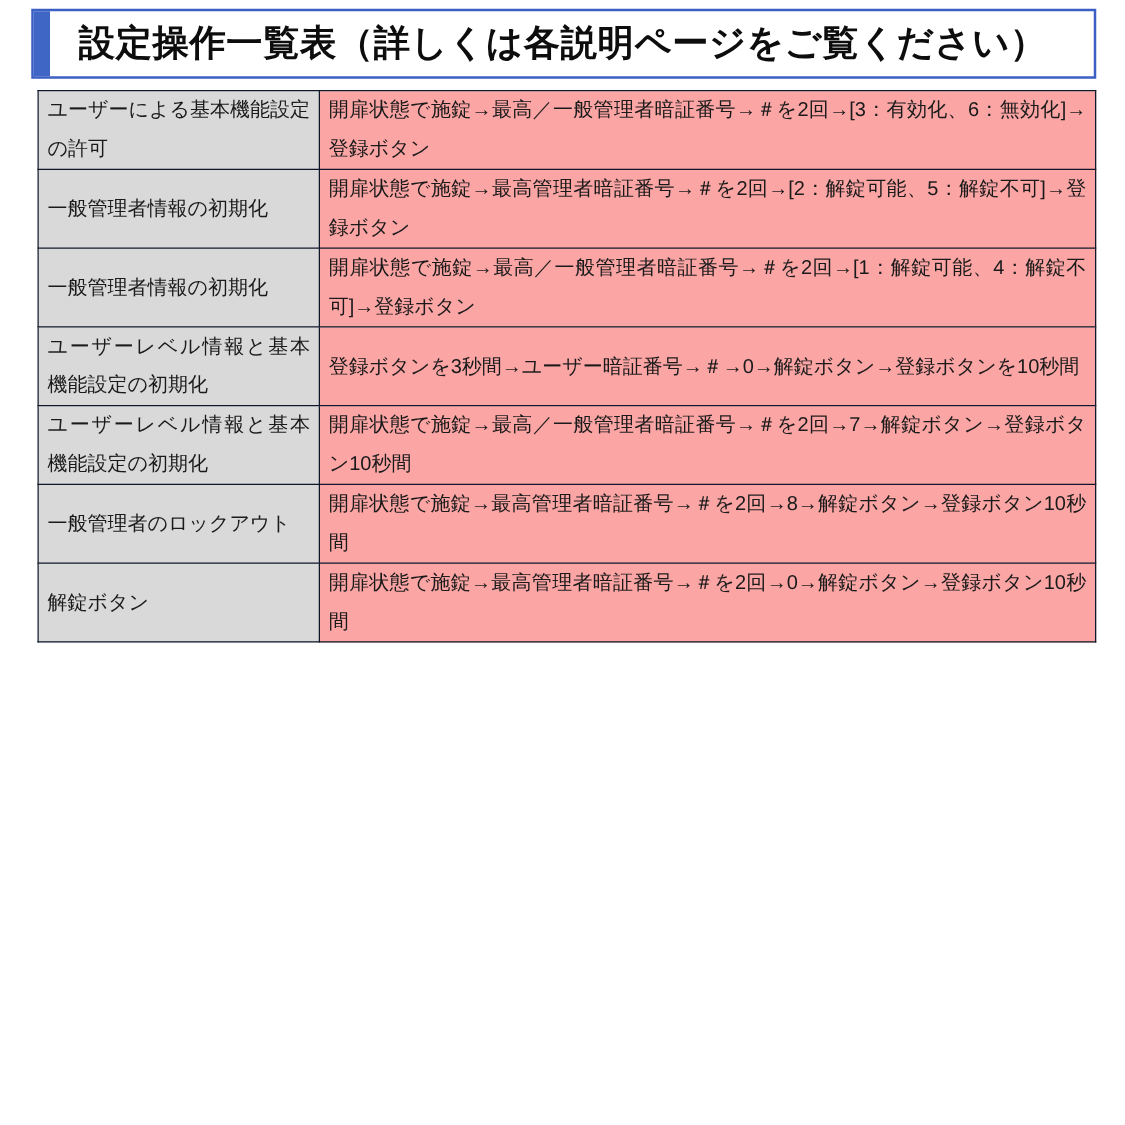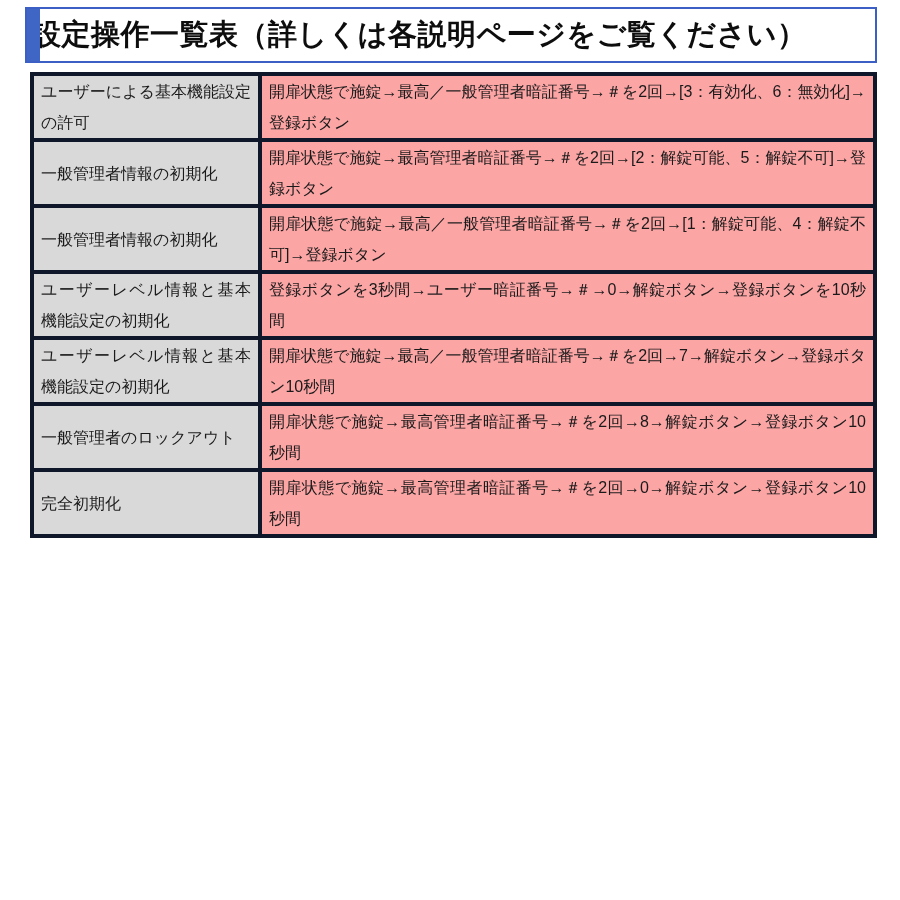--- a/index.html
+++ b/index.html
@@ -29,40 +29,40 @@
   }
   .title-accent {
     position: absolute;
     left: 0;
     top: 0;
     bottom: 0;
     width: 13px;
     background: #3f66c4;
   }
   .title-text {
-    margin-left: 5px;
+    margin-left: 36px;
     font-size: 29px;
     font-weight: bold;
     color: #0d0d0d;
     letter-spacing: 0.5px;
     white-space: nowrap;
   }
   
   .settings-table {
     position: absolute;
     left: 30px;
     top: 72px;
     width: 847px;
     border-collapse: collapse;
     table-layout: fixed;
     font-size: 16px;
     color: #1a1a1a;
   }
   .settings-table td {
-    border: 4px solid #0f172a;
+    border: 1px solid #0f172a;
     line-height: 31px;
     vertical-align: middle;
     padding: 0 7px;
     text-align: justify;
     word-break: break-all;
   }
   .settings-table td.label-cell {
     width: 210px;
     background: #d9d9d9;
   }
@@ -107,19 +107,19 @@
       <td class="label-cell">ユーザーレベル情報と基本機能設定の初期化</td>
       <td class="proc-cell"><span>開扉状態で施錠→最高／一般管理者暗証番号→＃を2回→7→解錠ボタン→登録ボタン10秒間</span></td>
     </tr>
 
     <tr>
       <td class="label-cell">一般管理者のロックアウト</td>
       <td class="proc-cell"><span>開扉状態で施錠→最高管理者暗証番号→＃を2回→8→解錠ボタン→登録ボタン10秒間</span></td>
     </tr>
 
     <tr>
-      <td class="label-cell">完全初期化</td>
+      <td class="label-cell">解錠ボタン</td>
       <td class="proc-cell"><span>開扉状態で施錠→最高管理者暗証番号→＃を2回→0→解錠ボタン→登録ボタン10秒間</span></td>
     </tr>
   </tbody>
   </table>
 
 </div>
 
 </body></html>

